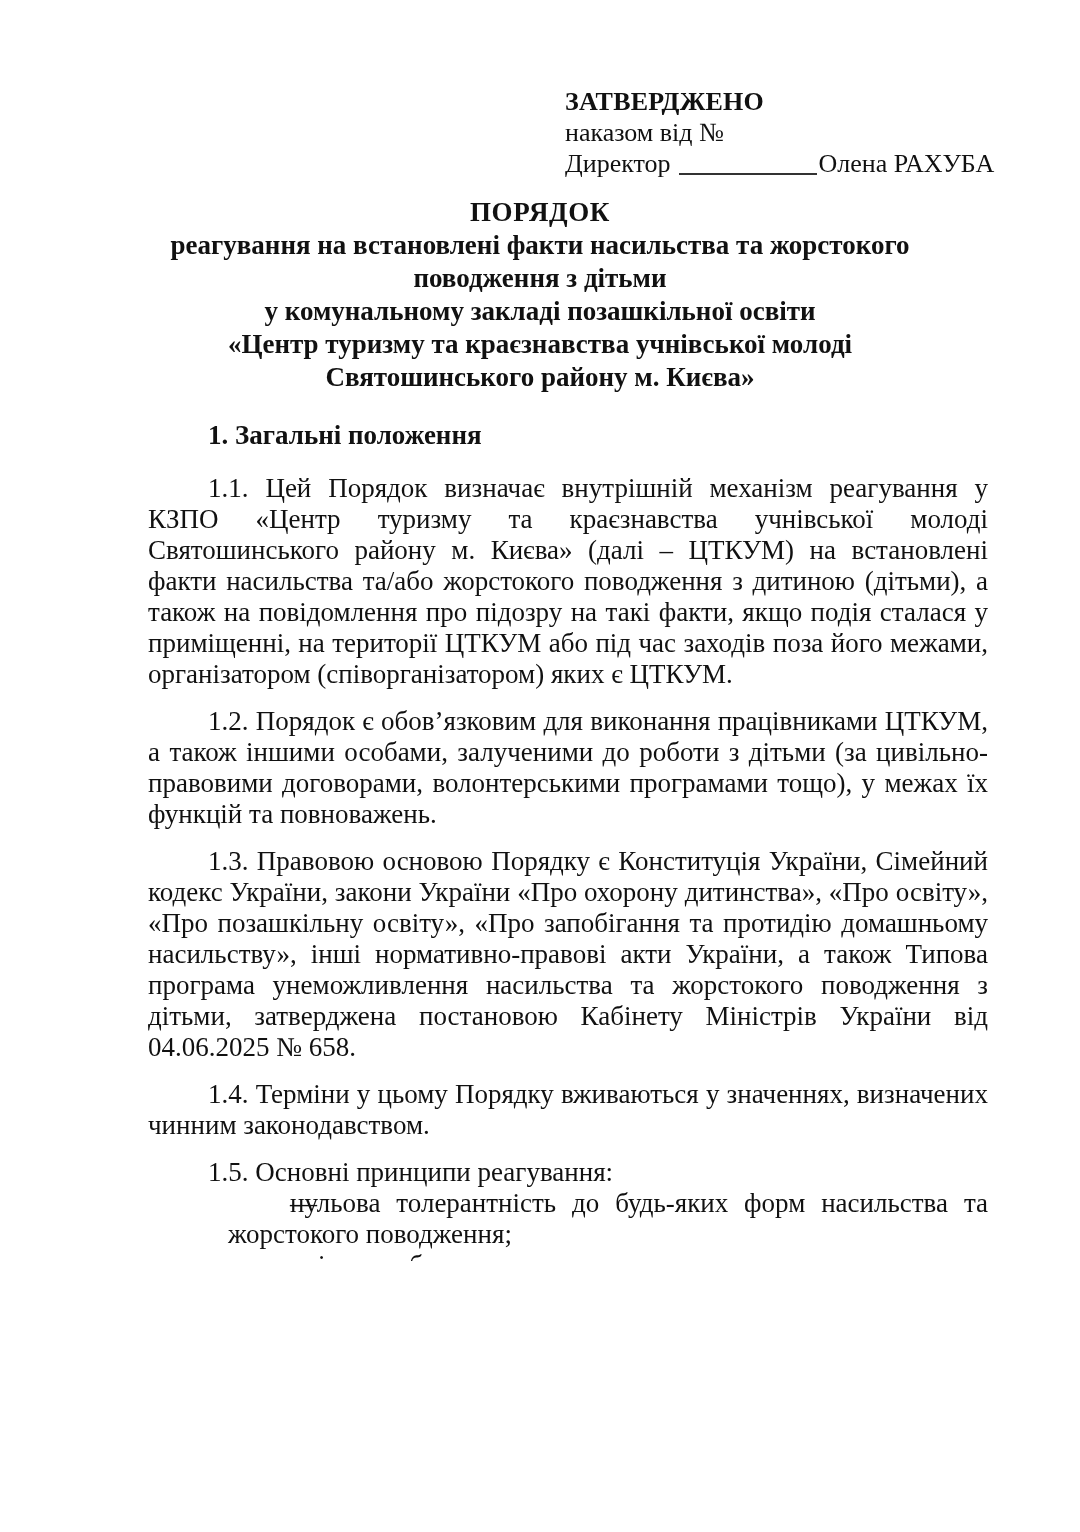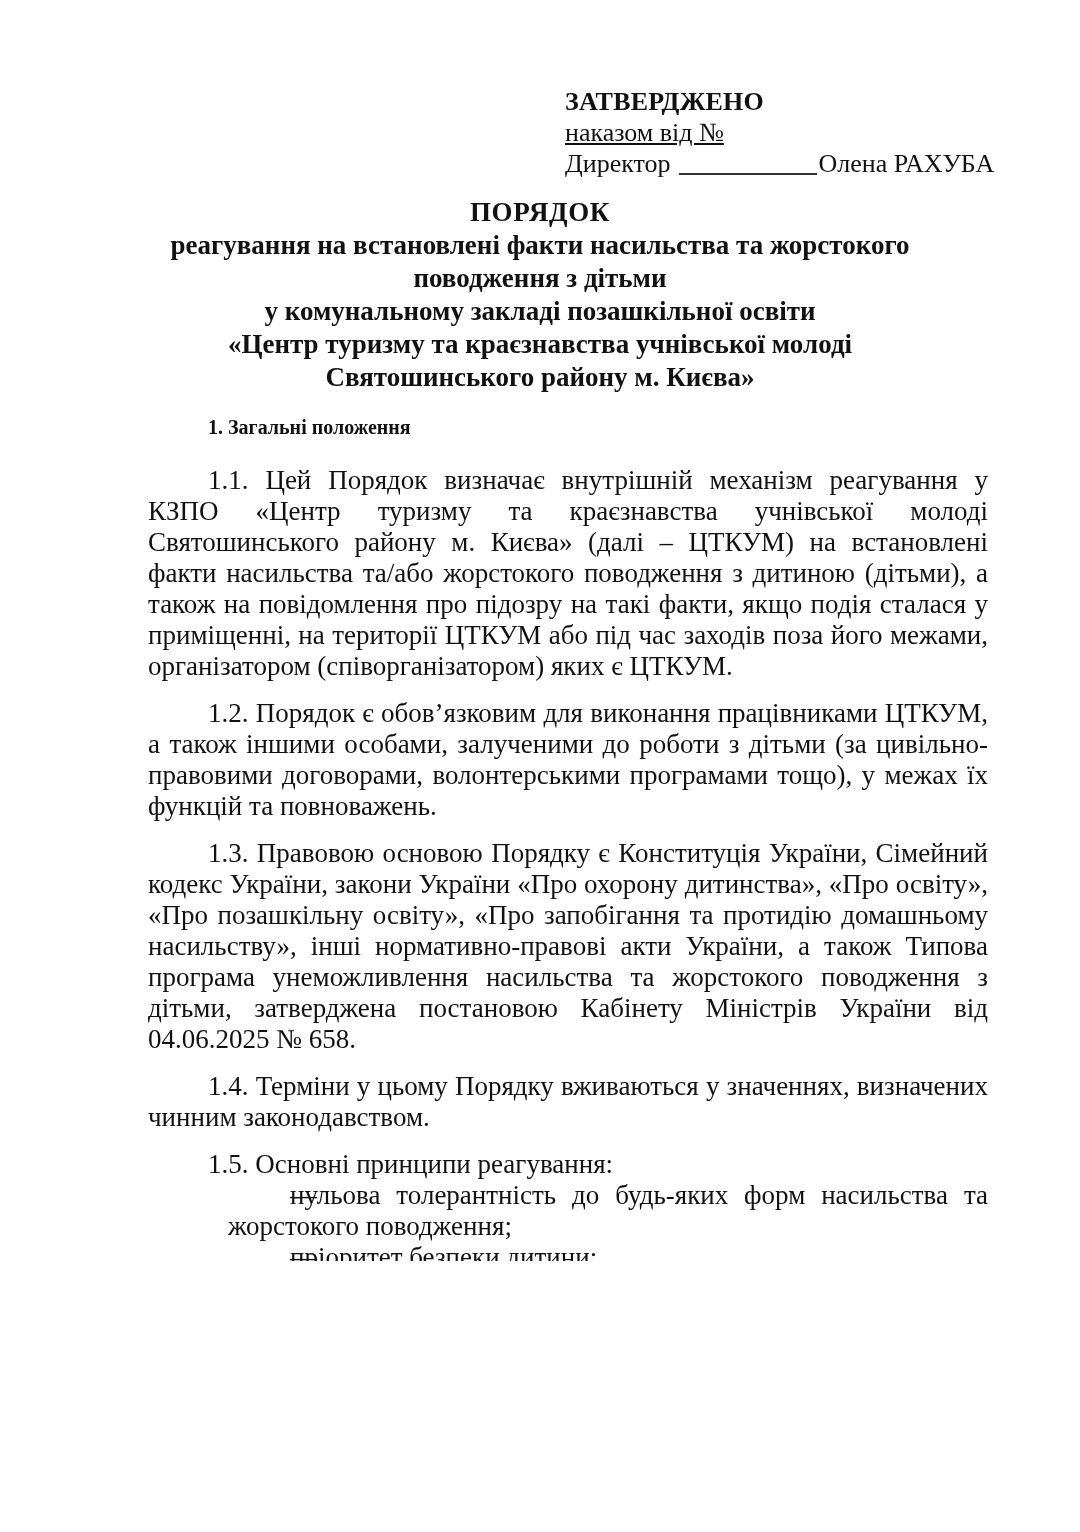--- a/index.html
+++ b/index.html
@@ -37,21 +37,20 @@
     text-align: left;
     font-size: 26px;
     line-height: 31px;
   }
   .approval-title {
     font-weight: bold;
     letter-spacing: 0.2px;
   }
   .approval-order {
     font-weight: normal;
-    text-decoration: underline;
   }
   .approval-sign-row {
     white-space: nowrap;
   }
   .sig-line {
     display: inline-block;
     width: 138px;
     border-bottom: 2px solid #333333;
     height: 20px;
     vertical-align: -3px;
@@ -83,24 +82,24 @@
   .body-content {
     position: absolute;
     left: 148px;
     top: 404px;
     width: 840px;
     font-size: 27px;
     line-height: 31px;
   }
 
   h2.section-heading {
-    font-size: 20px;
+    font-size: 27px;
     line-height: 31px;
     font-weight: bold;
-    margin: 8px 0 0 0;
+    margin: 16px 0 0 0;
     padding: 0;
     text-indent: 60px;
     text-align: left;
   }
   h2.section-heading.tight {
     text-indent: 62px;
   }
 
   p.para {
     margin: 0;

